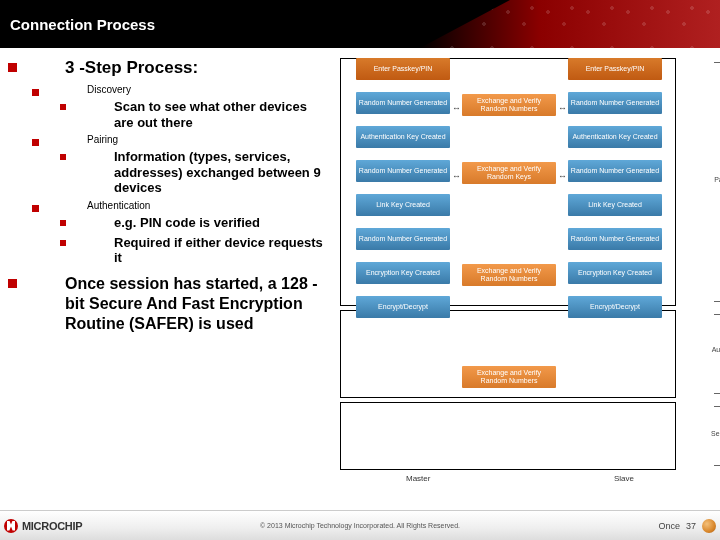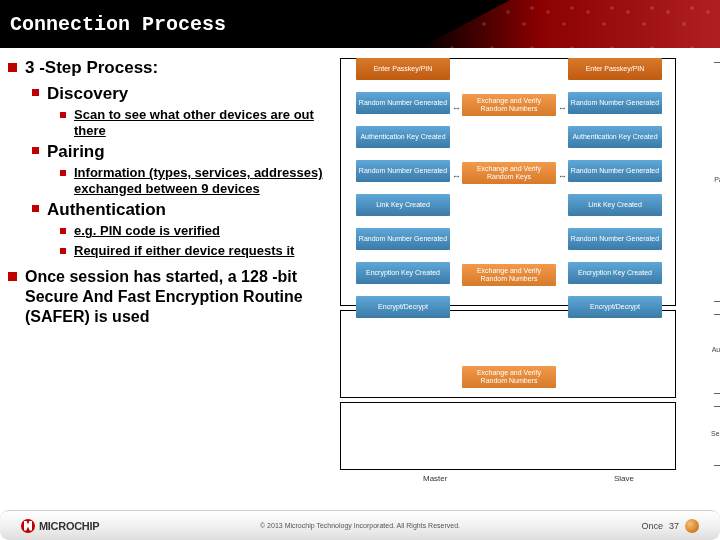--- a/index.html
+++ b/index.html
@@ -1,74 +1,74 @@
 <!DOCTYPE html>
 <html><head>
 <meta charset="utf-8">
 <style>
   * { margin: 0; padding: 0; box-sizing: border-box; }
   body { width: 720px; height: 540px; font-family: Arial, sans-serif; background: #fff; position: relative; overflow: hidden; }
 
   .header { height: 48px; background: #000; color: #fff; display: flex; align-items: center; padding: 0 10px; position: relative; }
-  .header-title { font-size: 20px; font-weight: bold; font-family: Liberation Mono, monospace; }
+  .header-title { font-size: 15px; font-weight: bold; font-family: Liberation Sans, sans-serif; }
   .header-circuit { position: absolute; right: 0; top: 0; height: 48px; width: 300px; background: linear-gradient(90deg, #000 0%, #8b0000 40%, #b02020 100%); clip-path: polygon(30% 0, 100% 0, 100% 100%, 0 100%); }
   .header-circuit::before { content: ""; position: absolute; inset: 0; background-image:
     radial-gradient(circle at 20% 30%, #fff2 2px, transparent 2px),
     radial-gradient(circle at 60% 60%, #fff2 2px, transparent 2px),
     radial-gradient(circle at 80% 20%, #fff2 2px, transparent 2px),
     linear-gradient(0deg, transparent 48%, #fff2 49%, #fff2 51%, transparent 52%),
     linear-gradient(90deg, transparent 48%, #fff2 49%, #fff2 51%, transparent 52%);
     background-size: 40px 40px, 40px 40px, 40px 40px, 20px 20px, 20px 20px; }
 
   .content { display: flex; padding: 10px 8px 0 8px; height: 450px; }
   .left { width: 330px; padding-right: 8px; }
   .right { width: 370px; position: relative; }
 
-  .bullet-row { display: flex; align-items: flex-start; margin-bottom: 4px; }
+  .bullet-row { display: flex; align-items: flex-start; margin-bottom: 4px; gap: 40px; }
   .sq { width: 9px; height: 9px; background: #c00000; flex-shrink: 0; margin-top: 5px; margin-right: 8px; }
   .sq.sm { width: 7px; height: 7px; margin-top: 5px; }
   .sq.xs { width: 6px; height: 6px; margin-top: 5px; }
 
   .lvl1-text { font-size: 17px; font-weight: bold; }
-  .lvl2-text { font-size: 17px; font-weight: bold; }
+  .lvl2-text { font-size: 10px; font-weight: normal; }
   .lvl3-text { font-size: 13px; font-weight: bold; line-height: 1.2; }
 
   .lvl1 { margin-left: 0; margin-bottom: 6px; }
   .lvl2 { margin-left: 24px; margin-bottom: 3px; }
-  .lvl3 { margin-left: 52px; margin-bottom: 4px; text-decoration: underline; }
+  .lvl3 { margin-left: 52px; margin-bottom: 4px; }
 
   
   .diagram { position: relative; width: 100%; height: 440px; }
   .col { position: absolute; width: 94px; }
   .col.master { left: 18px; top: 0; }
   .col.slave { left: 230px; top: 0; }
   .center-col { position: absolute; left: 124px; width: 94px; top: 0; }
 
   .box { font-size: 7px; color: #fff; text-align: center; padding: 3px 2px; border-radius: 1px; margin-bottom: 0; line-height: 1.15; display: flex; align-items: center; justify-content: center; min-height: 22px; }
   .box.orange { background: linear-gradient(#d87a2a, #c05a12); }
   .box.blue { background: linear-gradient(#5fa8d8, #3a7aa8); }
   .box.orange-lt { background: linear-gradient(#f2994a, #d87a2a); color: #fff; }
   .gap-md { height: 12px; }
 
   .phase-box { position: absolute; border: 1px solid #000; }
   .phase1 { left: 2px; top: 0; width: 336px; height: 248px; }
   .phase2 { left: 2px; top: 252px; width: 336px; height: 88px; }
   .phase3 { left: 2px; top: 344px; width: 336px; height: 68px; }
 
   .lbl { position: absolute; font-size: 8px; color: #333; }
-  .role-master { left: 61px; top: 416px; padding-left: 24px; }
+  .role-master { left: 44px; top: 416px; padding-left: 24px; }
   .role-slave { left: 276px; top: 416px; }
 
   .brace { position: absolute; right: -16px; width: 10px; border-right: 1px solid #666; border-top: 1px solid #666; border-bottom: 1px solid #666; }
   .brace::after { content: ""; position: absolute; right: -4px; top: 50%; width: 4px; height: 1px; background: #666; }
   .brace-lbl { position: absolute; right: -28px; font-size: 7px; color: #444; transform: rotate(0); }
 
   .arrow { position: absolute; font-size: 9px; color: #444; }
 
-  .footer { position: absolute; bottom: 0; left: 0; right: 0; height: 30px; display: flex; align-items: center; padding: 0 21px; background: linear-gradient(#fff, #eee 60%, #ddd); border-top: 1px solid #ccc; border-radius: 9px; }
+  .footer { position: absolute; bottom: 0; left: 0; right: 0; height: 30px; display: flex; align-items: center; padding: 0 4px; background: linear-gradient(#fff, #eee 60%, #ddd); border-top: 1px solid #ccc; }
   .logo { display: flex; align-items: center; gap: 4px; }
   .logo-mark { width: 14px; height: 14px; background: #c00000; border-radius: 50%; position: relative; }
   .logo-mark::before { content: ""; position: absolute; left: 3px; top: 2px; width: 8px; height: 10px; background: #fff; clip-path: polygon(0 0, 30% 0, 50% 40%, 70% 0, 100% 0, 100% 100%, 70% 100%, 50% 60%, 30% 100%, 0 100%); }
   .logo-text { font-size: 11px; font-weight: bold; color: #333; letter-spacing: -0.3px; }
   .copyright { position: absolute; left: 50%; transform: translateX(-50%); font-size: 7px; color: #555; }
   .slide-num { margin-left: auto; font-size: 9px; color: #444; display: flex; align-items: center; gap: 6px; }
   .nav-circle { width: 14px; height: 14px; border-radius: 50%; background: radial-gradient(circle at 35% 35%, #f4c07a, #d8862a 60%, #a85a12); }
 </style>
 </head>
 <body>

